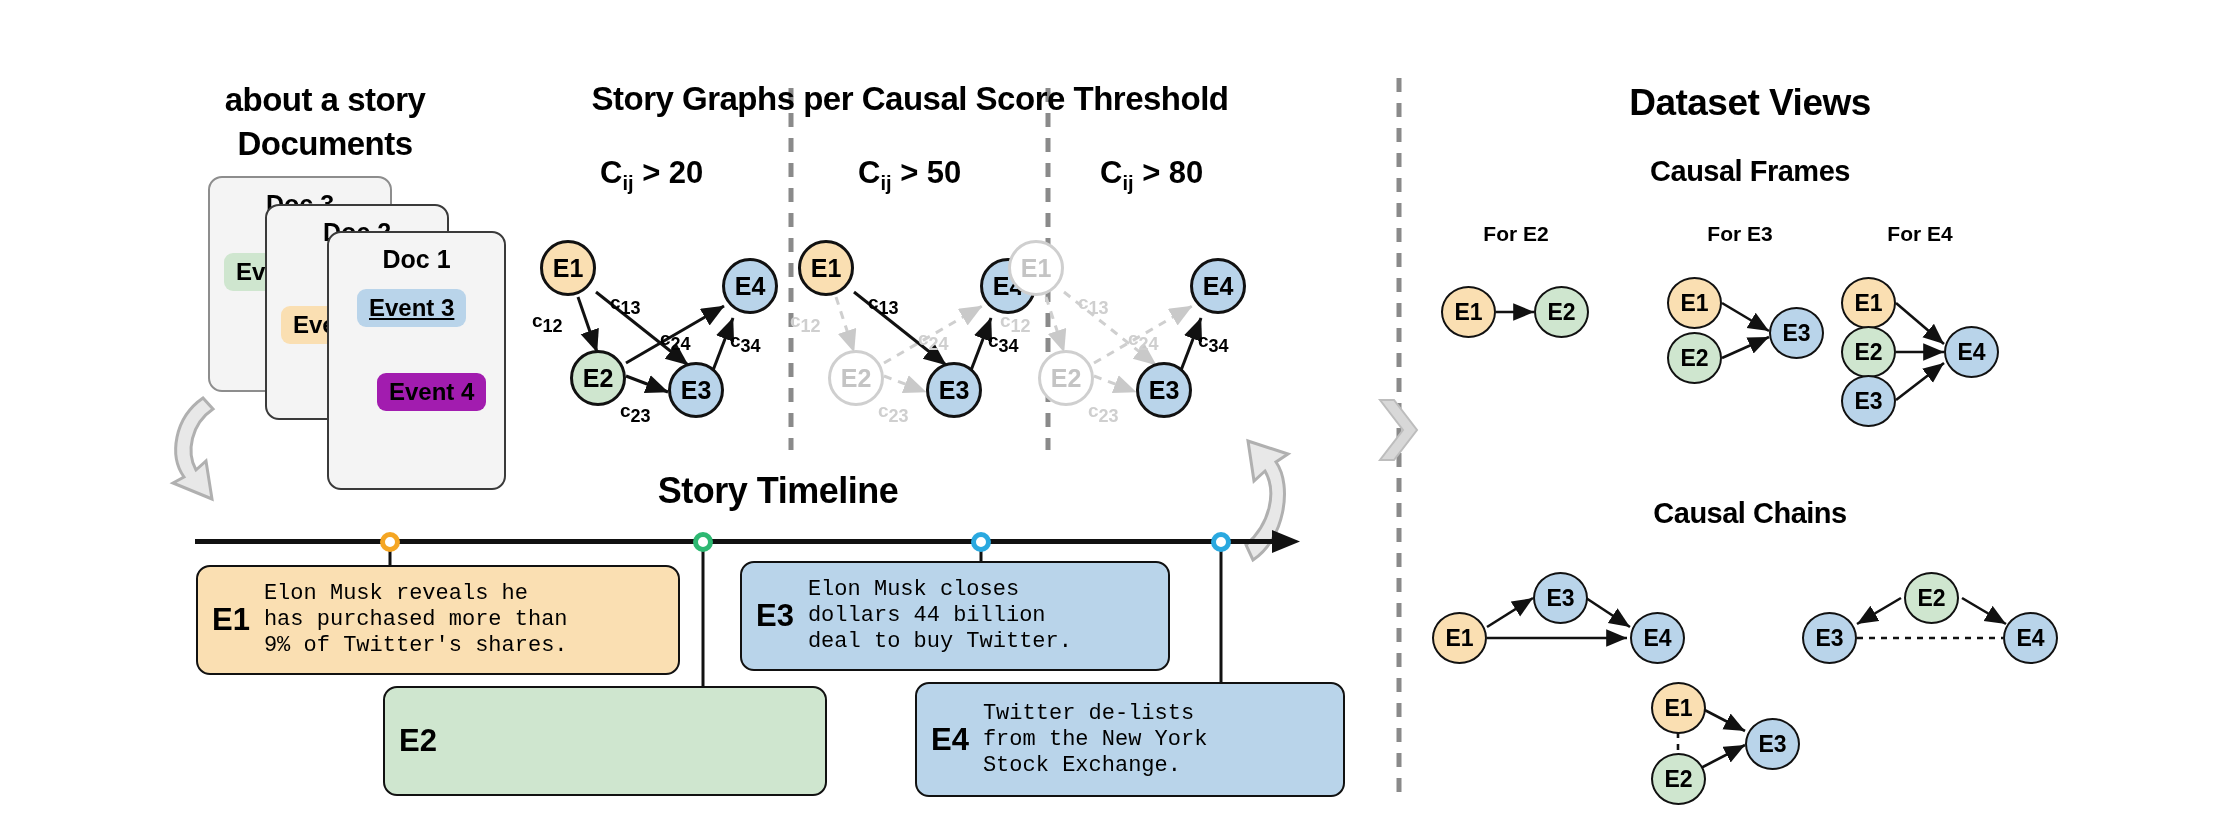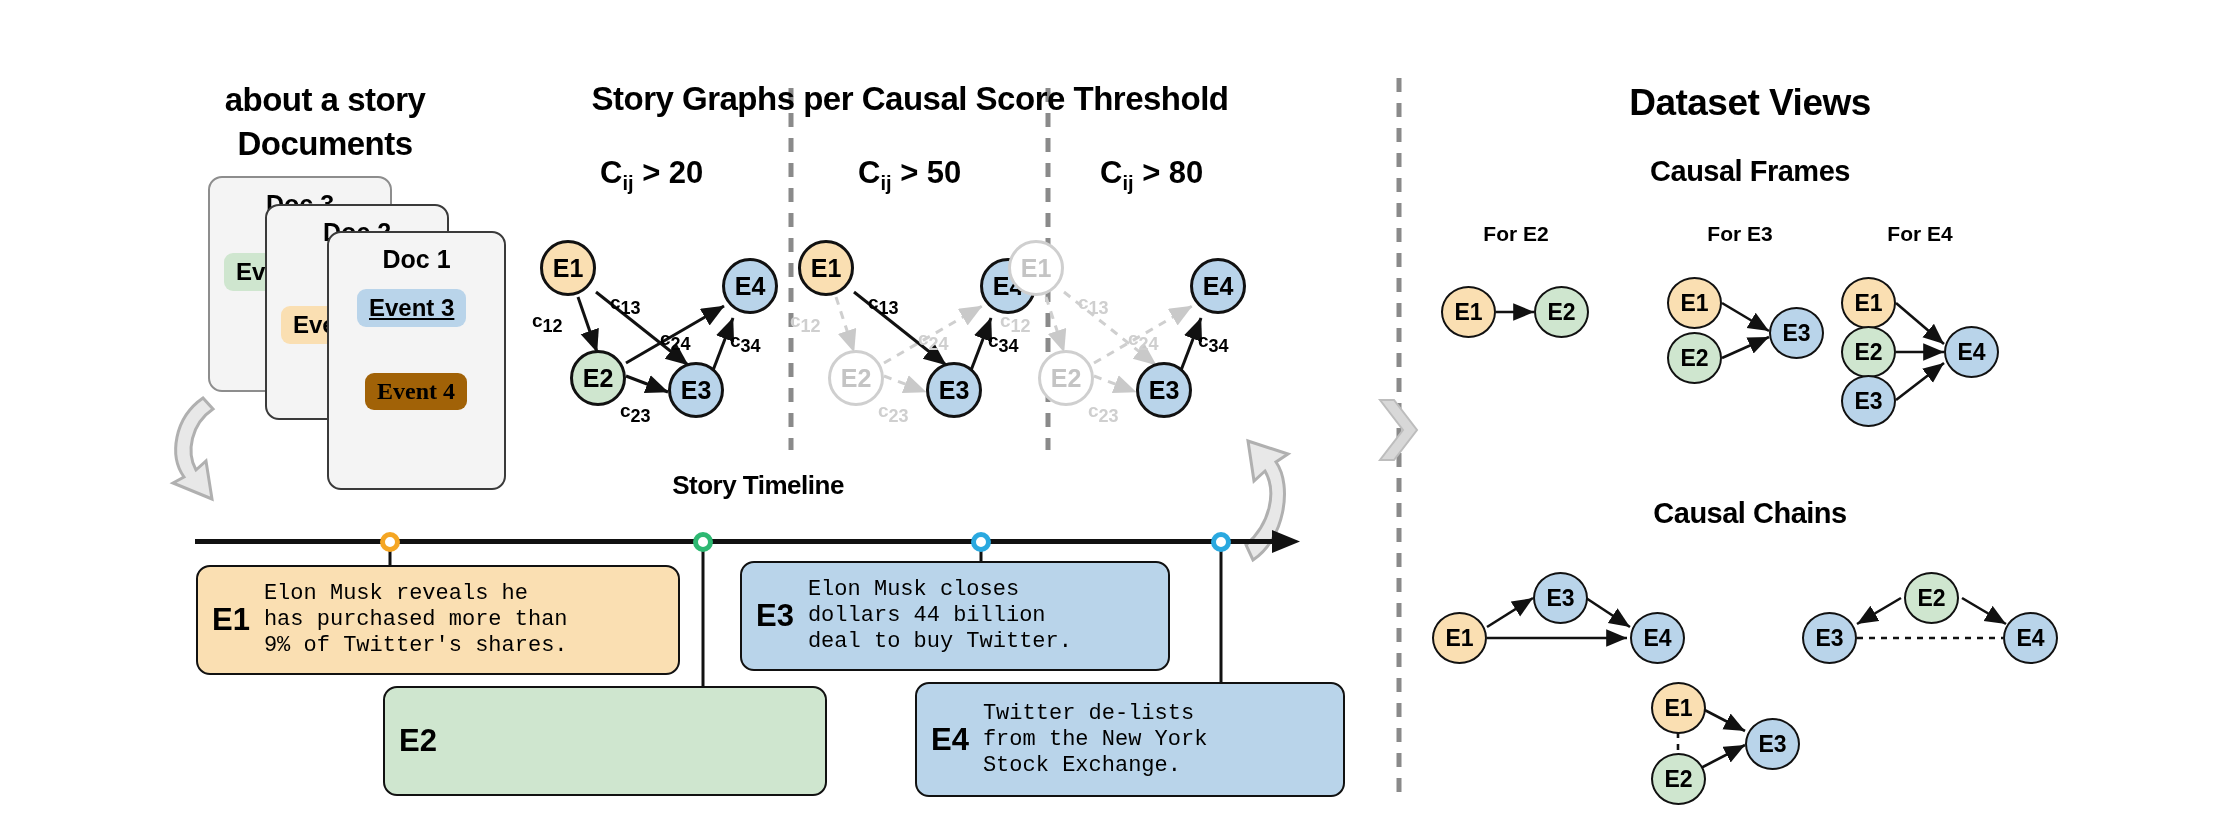--- a/index.html
+++ b/index.html
@@ -7,21 +7,21 @@
        font-family:"Liberation Sans",sans-serif;color:#000;}
   .abs{position:absolute;}
   .ttl{font-weight:bold;letter-spacing:-0.5px;text-align:center;}
 
   
   #h-documents{left:195px;top:78px;width:260px;font-size:33px;line-height:44px;}
   #h-storygraphs{left:560px;top:80px;width:700px;font-size:33px;}
   #h-datasetviews{left:1530px;top:82px;width:440px;font-size:37px;}
   #h-causalframes{left:1530px;top:155px;width:440px;font-size:29px;}
   #h-causalchains{left:1530px;top:485px;width:440px;font-size:29px;margin-top:12px;}
-  #h-timeline{left:548px;top:470px;width:420px;font-size:26px;}
+  #h-timeline{left:568px;top:470px;width:420px;font-size:36px;}
 
   
   .doc{position:absolute;background:#f4f4f4;border:2.5px solid #3a3a3a;border-radius:14px;}
   .doc.back{border-color:#8d8d8d;}
   .doc-t{position:absolute;width:100%;text-align:center;font-size:25px;font-weight:bold;}
   .evtag{position:absolute;border-radius:9px;padding:5px 12px;font-size:24px;font-weight:bold;white-space:nowrap;}
 
   
   .thr{position:absolute;font-size:31px;font-weight:bold;white-space:nowrap;}
   .thr sub{font-size:20px;}
@@ -167,21 +167,21 @@
   <div class="doc-t" style="top:12px;">Doc 3</div>
   <div class="evtag" style="left:14px;top:75px;background:#cfe6cf;">Event 1</div>
 </div>
 <div class="doc" style="left:265px;top:204px;width:180px;height:212px;">
   <div class="doc-t" style="top:12px;">Doc 2</div>
   <div class="evtag" style="left:14px;top:100px;background:#fadfb2;">Event 2</div>
 </div>
 <div class="doc" style="left:327px;top:231px;width:175px;height:255px;">
   <div class="doc-t" style="top:12px;">Doc 1</div>
   <div class="evtag" style="left:28px;top:56px;background:#b9d4ea;text-decoration:underline;">Event 3</div>
-  <div class="evtag" style="left:36px;top:140px;background:#a16207;font-family:Liberation Serif, serif;">Event 4</div>
+  <div class="evtag" style="left:48px;top:140px;background:#a21caf;">Event 4</div>
 </div>
 
 <div class="thr" style="left:600px;top:155px;">
   <span>C</span><sub>ij</sub>
   <span>&gt; 20</span>
 </div>
 <div class="node" style="left:540px;top:240px;width:56px;height:56px;background:#fadfb2;">E1</div>
 <div class="node" style="left:570px;top:350px;width:56px;height:56px;background:#cfe6cf;">E2</div>
 <div class="node" style="left:668px;top:362px;width:56px;height:56px;background:#b9d4ea;">E3</div>
 <div class="node" style="left:722px;top:258px;width:56px;height:56px;background:#b9d4ea;">E4</div>

